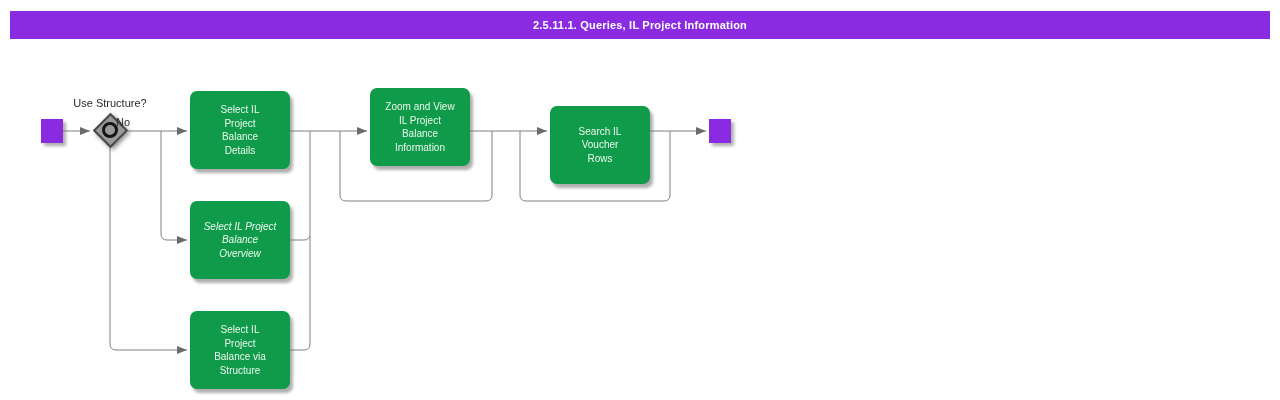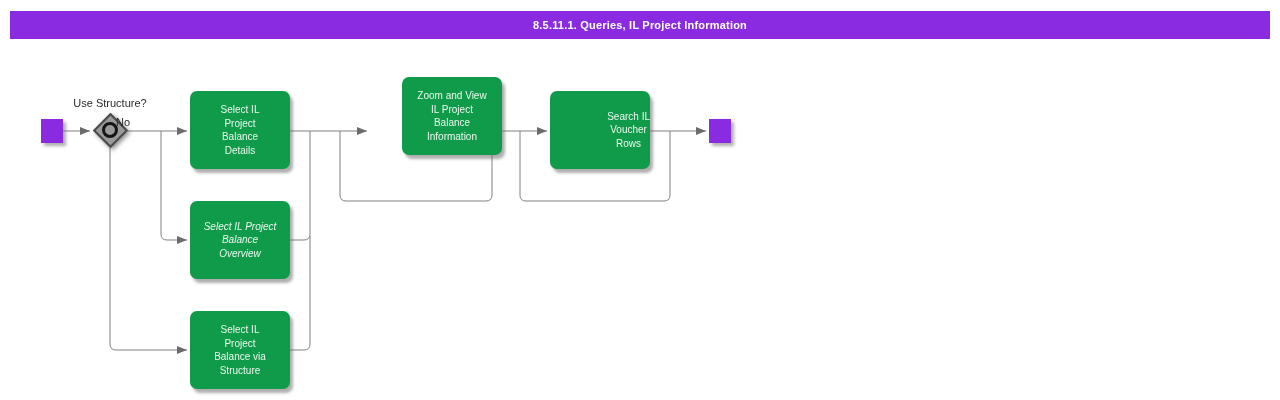--- a/index.html
+++ b/index.html
@@ -79,29 +79,29 @@
     cursor: pointer;
   }
   .task-box .task-label {
     color: var(--task_text);
     font-size: 10px; line-height: 13.5px;
     text-align: center; white-space: pre-line;
   }
   .task-1 { left: 190px; top: 91px; }
   .task-2 { left: 190px; top: 201px; font-style: italic; }
   .task-3 { left: 190px; top: 311px; }
-  .task-4 { left: 370px; top: 77px; margin-left: 32px; }
-  .task-5 { left: 550px; top: 91px; justify-content: flex-end; }
+  .task-4 { left: 370px; top: 88px; }
+  .task-5 { left: 550px; top: 106px; }
 </style>
 </head>
 <body>
 
 <div class="stage">
 
-  <div class="titlebar">8.5.11.1. Queries, IL Project Information</div>
+  <div class="titlebar">2.5.11.1. Queries, IL Project Information</div>
 
   <svg class="connectors" width="1280" height="400" viewBox="0 0 1280 400">
     <defs>
       <marker id="arrow" viewBox="0 0 10 8" refX="10" refY="4" markerWidth="10" markerHeight="8" orient="auto">
         <path class="arrowhead" d="M0,0 L10,4 L0,8 Z"></path>
       </marker>
     </defs>
 
     <path class="edge" d="M 63 131 L 90 131" marker-end="url(#arrow)"></path>
 

